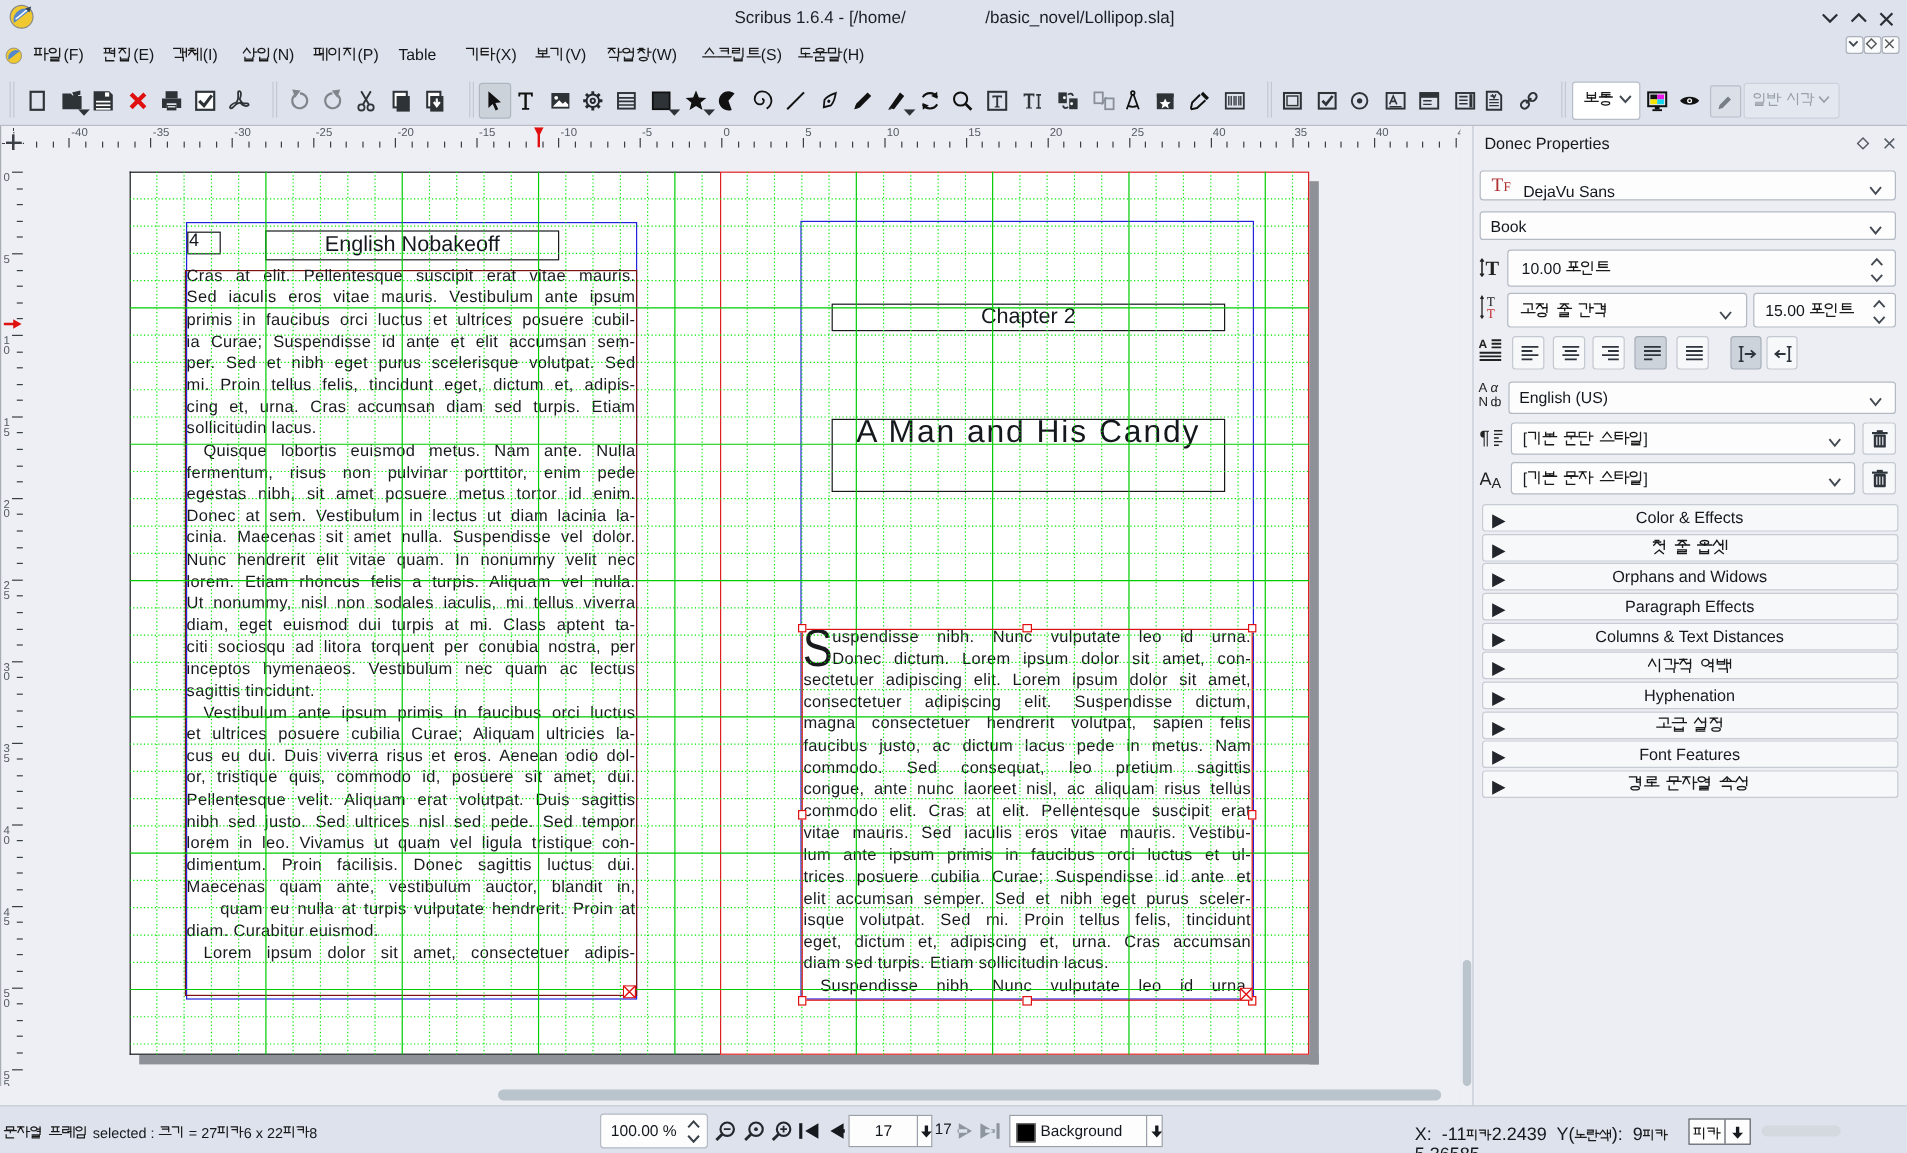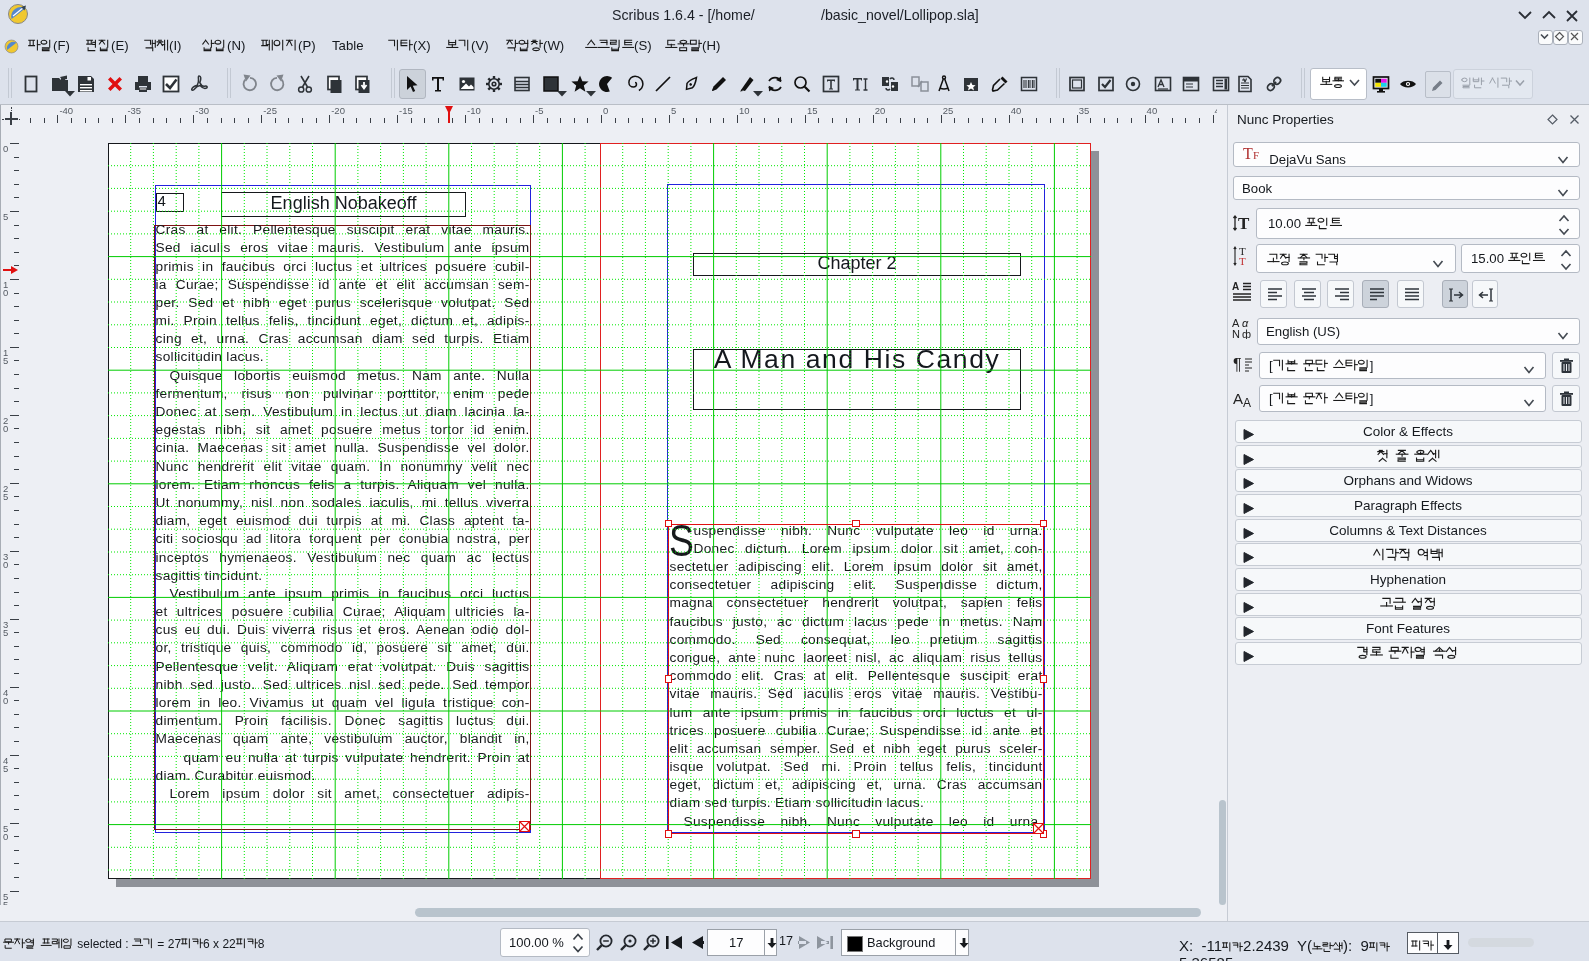--- a/index.html
+++ b/index.html
@@ -671,22 +671,22 @@
     <div class="line j" style="height:18.2px;line-height:18.2px;">Cras at elit. Pellentesque suscipit erat vitae mauris.</div>
     <div class="line j" style="height:18.2px;line-height:18.2px;">Sed iaculis eros vitae mauris. Vestibulum ante ipsum</div>
     <div class="line j" style="height:18.2px;line-height:18.2px;">primis in faucibus orci luctus et ultrices posuere cubil-</div>
     <div class="line j" style="height:18.2px;line-height:18.2px;">ia Curae; Suspendisse id ante et elit accumsan sem-</div>
     <div class="line j" style="height:18.2px;line-height:18.2px;">per. Sed et nibh eget purus scelerisque volutpat. Sed</div>
     <div class="line j" style="height:18.2px;line-height:18.2px;">mi. Proin tellus felis, tincidunt eget, dictum et, adipis-</div>
     <div class="line j" style="height:18.2px;line-height:18.2px;">cing et, urna. Cras accumsan diam sed turpis. Etiam</div>
     <div class="line" style="height:18.2px;line-height:18.2px;">sollicitudin lacus.</div>
     <div class="line j" style="height:18.2px;line-height:18.2px;padding-left:14px;">Quisque lobortis euismod metus. Nam ante. Nulla</div>
     <div class="line j" style="height:18.2px;line-height:18.2px;">fermentum, risus non pulvinar porttitor, enim pede</div>
+    <div class="line j" style="height:18.2px;line-height:18.2px;">egestas nibh, sit amet posuere metus tortor id enim.</div>
     <div class="line j" style="height:18.2px;line-height:18.2px;">Donec at sem. Vestibulum in lectus ut diam lacinia la-</div>
-    <div class="line j" style="height:18.2px;line-height:18.2px;">egestas nibh, sit amet posuere metus tortor id enim.</div>
     <div class="line j" style="height:18.2px;line-height:18.2px;">cinia. Maecenas sit amet nulla. Suspendisse vel dolor.</div>
     <div class="line j" style="height:18.2px;line-height:18.2px;">Nunc hendrerit elit vitae quam. In nonummy velit nec</div>
     <div class="line j" style="height:18.2px;line-height:18.2px;">lorem. Etiam rhoncus felis a turpis. Aliquam vel nulla.</div>
     <div class="line j" style="height:18.2px;line-height:18.2px;">Ut nonummy, nisl non sodales iaculis, mi tellus viverra</div>
     <div class="line j" style="height:18.2px;line-height:18.2px;">diam, eget euismod dui turpis at mi. Class aptent ta-</div>
     <div class="line j" style="height:18.2px;line-height:18.2px;">citi sociosqu ad litora torquent per conubia nostra, per</div>
     <div class="line j" style="height:18.2px;line-height:18.2px;">inceptos hymenaeos. Vestibulum nec quam ac lectus</div>
     <div class="line" style="height:18.2px;line-height:18.2px;">sagittis tincidunt.</div>
     <div class="line j" style="height:18.2px;line-height:18.2px;padding-left:14px;">Vestibulum ante ipsum primis in faucibus orci luctus</div>
     <div class="line j" style="height:18.2px;line-height:18.2px;">et ultrices posuere cubilia Curae; Aliquam ultricies la-</div>
@@ -744,21 +744,21 @@
     </svg></div>
 <div class="a" style="left:1032.5px;top:822.5px;width:11px;height:11px;font-size:0;line-height:0;"><svg width="11" height="11" viewBox="0 0 11 11">
       <rect x="0.5" y="0.5" width="10" height="10" fill="#fff" stroke="#e01010"></rect>
       <path d="M0.5,0.5 L10.5,10.5 M10.5,0.5 L0.5,10.5" stroke="#e01010" stroke-width="1.2"></path>
     </svg></div>
 <div class="a" style="left:0px;top:905px;width:1217px;height:16px;background:#edeff4;"></div>
 <div class="a" style="left:415px;top:908px;width:786px;height:9px;background:#b9c4cd;border-radius:4.5px;"></div>
 <div class="a" style="left:1217px;top:105px;width:10px;height:816px;background:#edeff4;"></div>
 <div class="a" style="left:1218.5px;top:800px;width:7px;height:105px;background:#b9c4cd;border-radius:3.5px;"></div>
 <div class="a" style="left:1227px;top:105px;width:362px;height:856px;background:#eceef3;border-left:1px solid #c6cbd4;box-sizing:border-box;"></div>
-<div class="a" style="left:1237px;top:112px;width:200px;height:18px;font-size:13.5px;color:#15191e;">Nunc Properties</div>
+<div class="a" style="left:1237px;top:112px;width:200px;height:18px;font-size:13.5px;color:#15191e;">Donec Properties</div>
 <div class="a" style="left:1547px;top:114px;width:12px;height:12px;font-size:0;line-height:0;"><svg width="11" height="11" viewBox="0 0 11 11">
       <path d="M5.5,1 L10,5.5 L5.5,10 L1,5.5 Z" stroke="#555c66" fill="none" stroke-width="1.2"></path>
     </svg></div>
 <div class="a" style="left:1569px;top:114px;width:12px;height:12px;font-size:0;line-height:0;"><svg width="11" height="11" viewBox="0 0 11 11">
       <path d="M1.5,1.5 L9.5,9.5 M9.5,1.5 L1.5,9.5" stroke="#555c66" stroke-width="1.3"></path>
     </svg></div>
 <div class="a" style="left:1233px;top:142px;width:347px;height:25px;background:#fdfdfe;border:1px solid #b4bac4;border-radius:3px;box-sizing:border-box;">
     <div class="a" style="left:8px;top:4px;font-size:13.2px;"><span style="position:relative;top:-2px"><svg width="20" height="17" viewBox="0 0 20 17">
           <text x="1" y="14" font-family="Liberation Serif" font-size="16" fill="#b03030">T</text>
           <text x="11" y="14" font-family="Liberation Serif" font-size="11" fill="#b03030">F</text>

